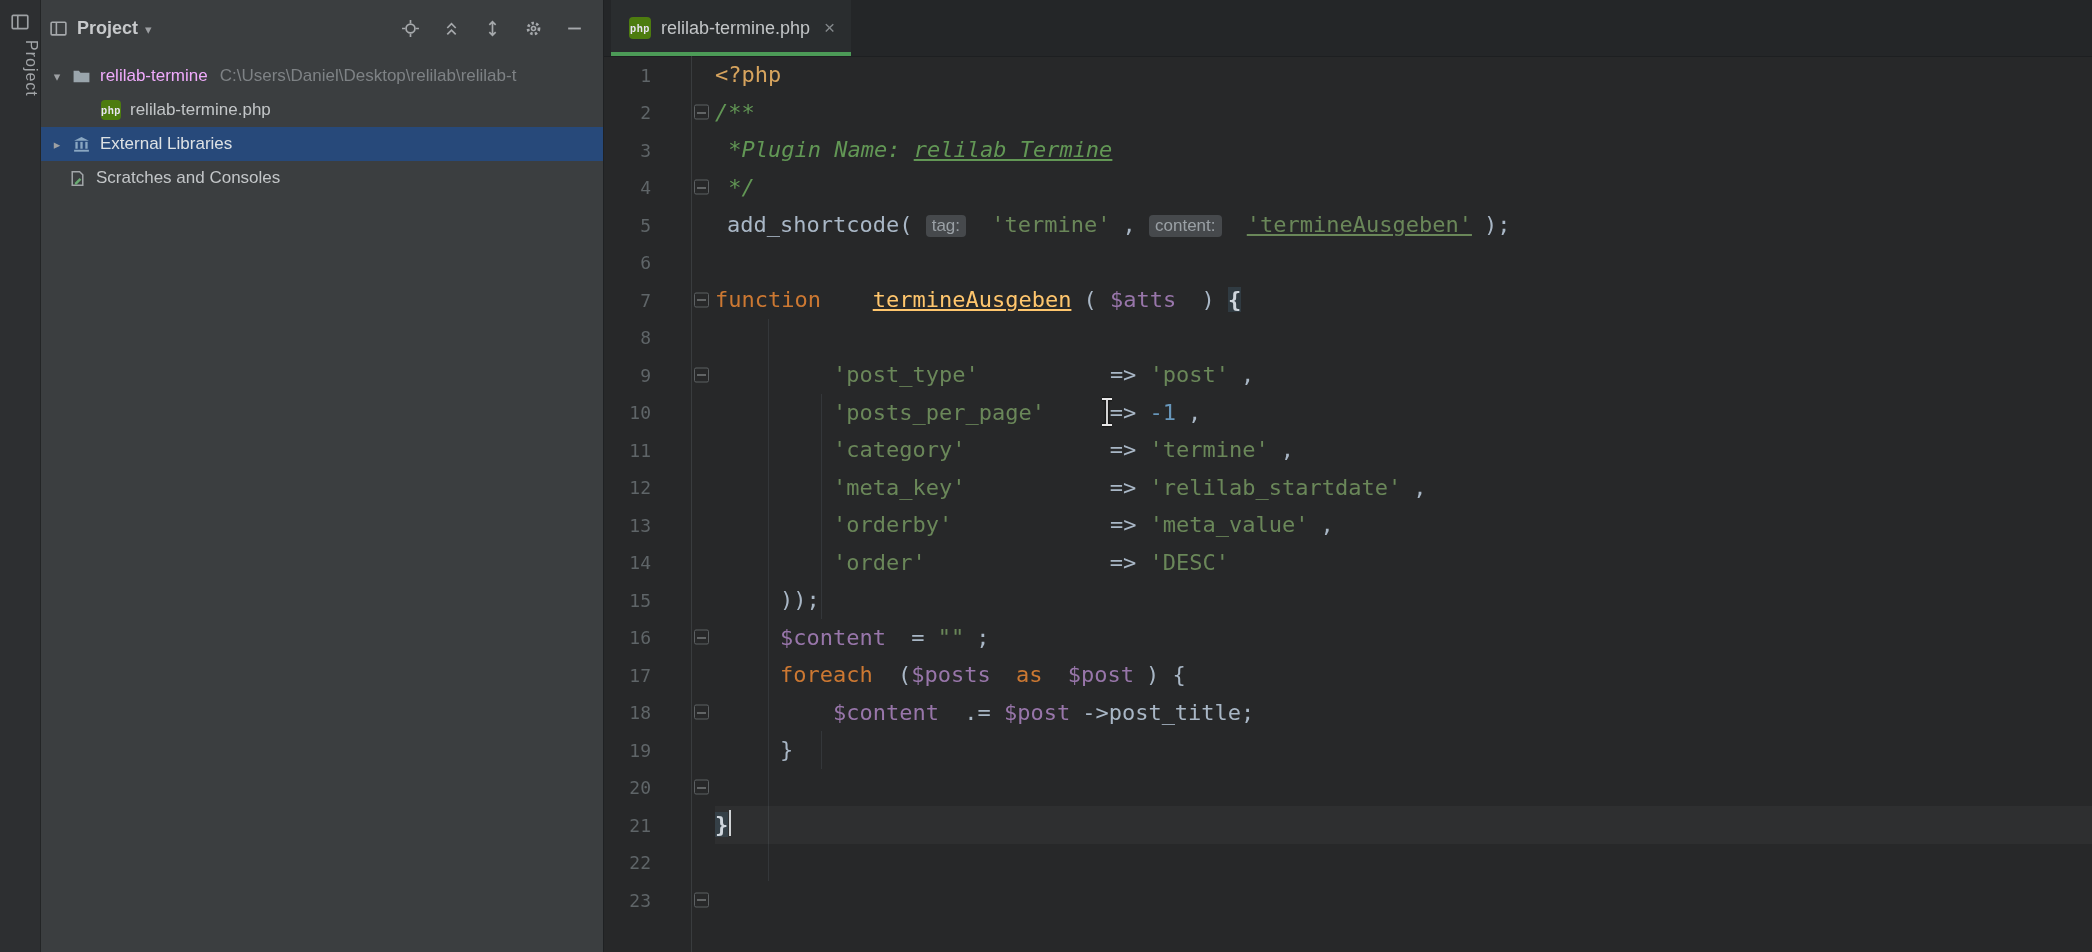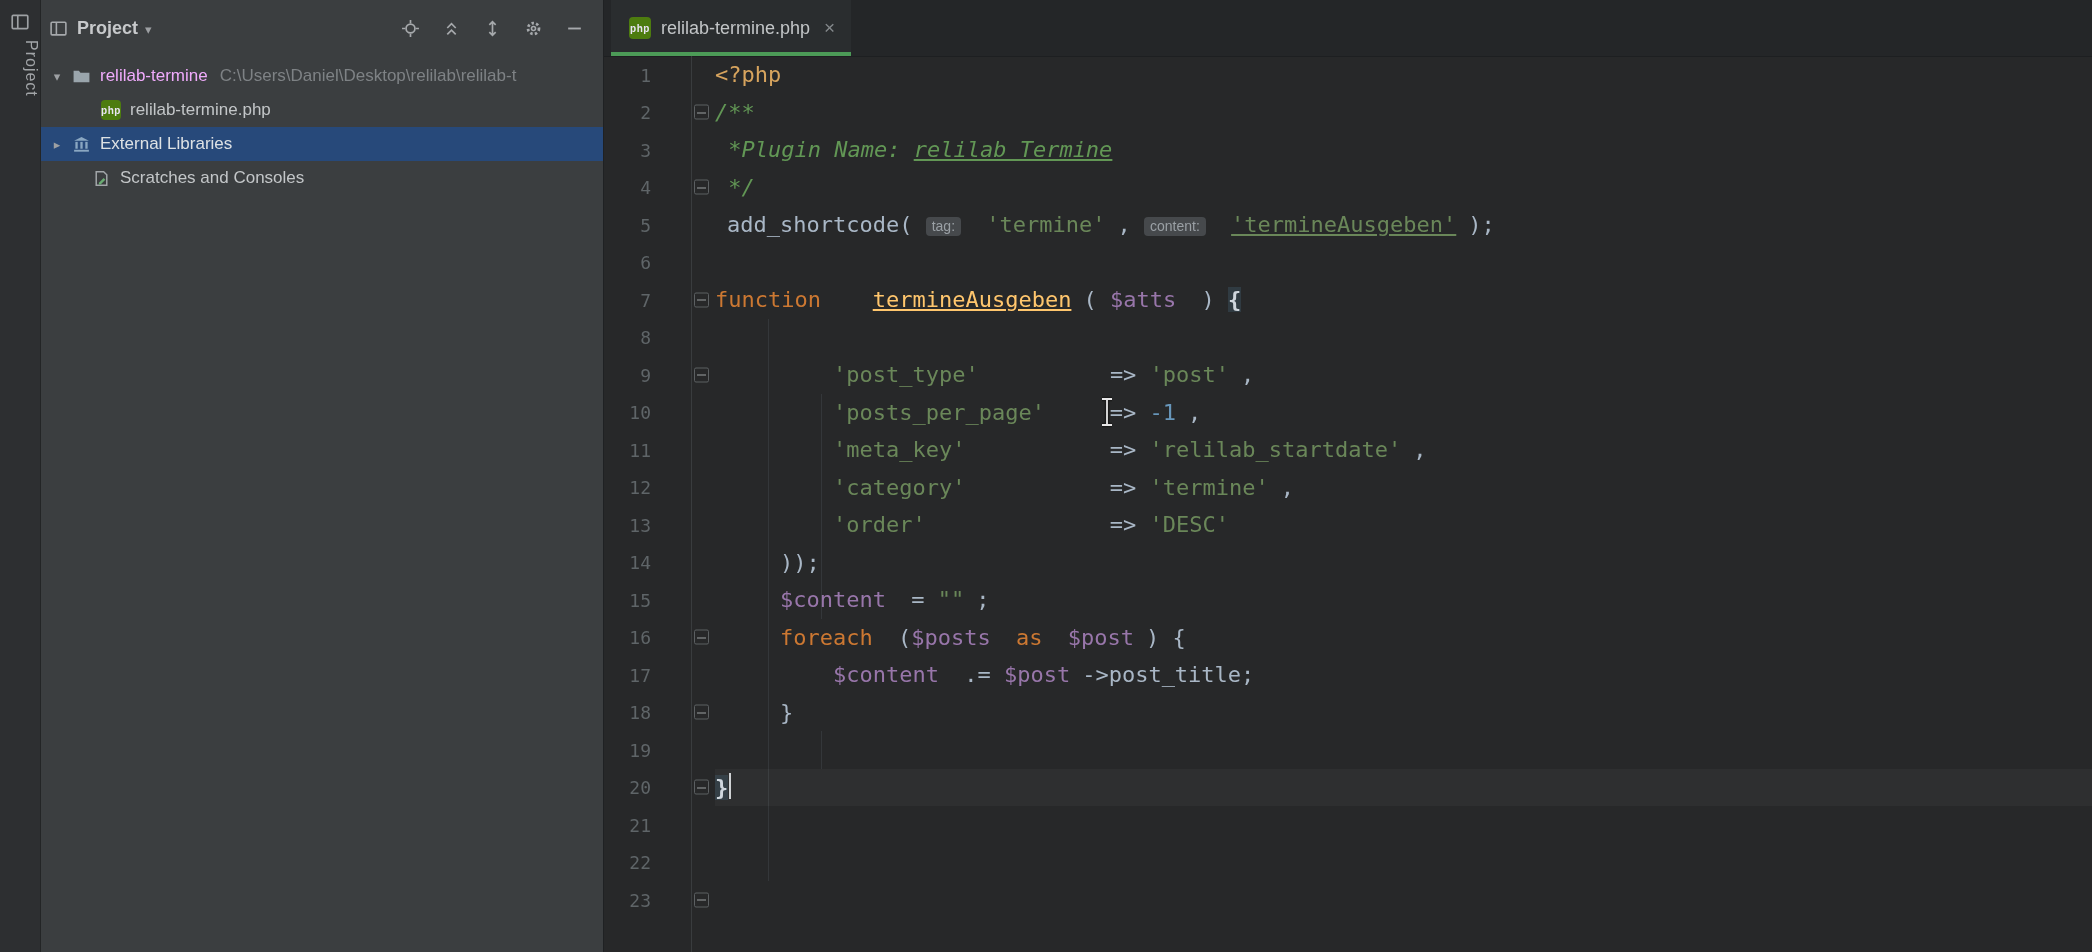--- a/index.html
+++ b/index.html
@@ -59,21 +59,21 @@
   .tok-s  {color:var(--c-string,#6a8759);}
   .tok-su {color:var(--c-string,#6a8759);text-decoration:underline;}
   .tok-n  {color:var(--c-number,#6897bb);}
   .tok-v  {color:var(--c-variable,#9876aa);}
   .tok-fn {color:var(--c-func-decl,#ffc66d);text-decoration:underline;}
   .tok-cm {color:var(--c-comment,#629755);font-style:italic;}
   .tok-cmu{color:var(--c-comment,#629755);font-style:italic;text-decoration:underline;}
   .tok-tag{color:var(--c-php-tag,#d7a45e);}
   .tok-br {color:var(--c-brace,#d0d7de);font-weight:bold;background:rgba(70,105,125,0.30);}
   .tok-hint{background:var(--c-hint-bg,#46494c);color:var(--c-hint-text,#9aa0a5);border-radius:4px;padding:1px 6px 2px;
-            font-family:"Liberation Sans",sans-serif;font-size:14px;vertical-align:1px;}
+            font-family:"Liberation Sans",sans-serif;font-size:17px;vertical-align:1px;}
 
   .caret{display:inline-block;width:2px;height:26px;background:#cfd2d4;vertical-align:-4px;margin-left:1px;}
   .ibeam{position:absolute;z-index:5;}
 </style>
 </head>
 <body style="--selection: #27497a; --tab-underline: #4c9b57; --c-default: #a9b7c6; --c-keyword: #cc7832; --c-string: #6a8759; --c-number: #6897bb; --c-variable: #9876aa; --c-func-decl: #ffc66d; --c-comment: #629755; --c-php-tag: #d7a45e; --c-brace: #d0d7de; --c-hint-text: #9aa0a5; --c-hint-bg: #46494c;">
 
 <div class="app">
 
   <div class="strip">
@@ -153,21 +153,21 @@
             <svg viewBox="0 0 18 18" width="19" height="19" fill="#8aa7c2">
               <path d="M2 5.5L9 1.8l7 3.7z"></path>
               <rect x="3.2" y="6.5" width="2.2" height="6.5"></rect>
               <rect x="7.9" y="6.5" width="2.2" height="6.5"></rect>
               <rect x="12.6" y="6.5" width="2.2" height="6.5"></rect>
               <rect x="2" y="14" width="14" height="1.8"></rect>
             </svg>
           </span>
           <span class="tlabel">External Libraries</span>
         </div>
-        <div class="trow" style="padding-left: 0; margin-left: 24px;">
+        <div class="trow" style="padding-left: 0;">
           <span class="chev"></span>
           <span class="ticon">
             <svg viewBox="0 0 18 18" width="19" height="19">
               <path d="M4 2.5h7l3 3v10H4z" fill="#3b3e40" stroke="#a2a6a9" stroke-width="1.4"></path>
               <path d="M6.5 13l4.5-4.5 1.7 1.7-4.5 4.5H6.5z" fill="#6aab73"></path>
             </svg>
           </span>
           <span class="tlabel">Scratches and Consoles</span>
         </div>
       </div>
@@ -268,22 +268,23 @@
       <div class="cline"><span class="tok-tag">&lt;?php</span></div>
           <div class="cline"><span class="tok-cm">/**</span></div>
           <div class="cline"><span class="tok-cm"> *Plugin Name: </span><span class="tok-cmu">relilab Termine</span></div>
           <div class="cline"><span class="tok-cm"> */</span></div>
           <div class="cline"><span class="tok-d">add_shortcode( </span><span class="tok-hint">tag:</span><span class="tok-d"> </span><span class="tok-s">'termine'</span><span class="tok-d">, </span><span class="tok-hint">content:</span><span class="tok-d"> </span><span class="tok-su">'termineAusgeben'</span><span class="tok-d">);</span></div>
           <div class="cline"></div>
           <div class="cline"><span class="tok-k">function</span><span class="tok-d">   </span><span class="tok-fn">termineAusgeben</span><span class="tok-d">( </span><span class="tok-v">$atts</span><span class="tok-d"> ) </span><span class="tok-br">{</span></div>
           <div class="cline"></div>
           <div class="cline"><span class="tok-d">        </span><span class="tok-s">'post_type'</span><span class="tok-d">         =&gt; </span><span class="tok-s">'post'</span><span class="tok-d">,</span></div>
           <div class="cline"><span class="tok-d">        </span><span class="tok-s">'posts_per_page'</span><span class="tok-d">    =&gt; </span><span class="tok-n">-1</span><span class="tok-d">,</span></div>
+          <div class="cline"><span class="tok-d">        </span><span class="tok-s">'category'</span><span class="tok-d">          =&gt; </span><span class="tok-s">'termine'</span><span class="tok-d">,</span></div>
           <div class="cline"><span class="tok-d">        </span><span class="tok-s">'meta_key'</span><span class="tok-d">          =&gt; </span><span class="tok-s">'relilab_startdate'</span><span class="tok-d">,</span></div>
-          <div class="cline"><span class="tok-d">        </span><span class="tok-s">'category'</span><span class="tok-d">          =&gt; </span><span class="tok-s">'termine'</span><span class="tok-d">,</span></div>
+          <div class="cline"><span class="tok-d">        </span><span class="tok-s">'orderby'</span><span class="tok-d">           =&gt; </span><span class="tok-s">'meta_value'</span><span class="tok-d">,</span></div>
           <div class="cline"><span class="tok-d">        </span><span class="tok-s">'order'</span><span class="tok-d">             =&gt; </span><span class="tok-s">'DESC'</span></div>
           <div class="cline"><span class="tok-d">    ));</span></div>
           <div class="cline"><span class="tok-d">    </span><span class="tok-v">$content</span><span class="tok-d"> = </span><span class="tok-s">""</span><span class="tok-d">;</span></div>
           <div class="cline"><span class="tok-d">    </span><span class="tok-k">foreach</span><span class="tok-d"> (</span><span class="tok-v">$posts</span><span class="tok-d"> </span><span class="tok-k">as</span><span class="tok-d"> </span><span class="tok-v">$post</span><span class="tok-d">) {</span></div>
           <div class="cline"><span class="tok-d">        </span><span class="tok-v">$content</span><span class="tok-d"> .= </span><span class="tok-v">$post</span><span class="tok-d">-&gt;post_title;</span></div>
           <div class="cline"><span class="tok-d">    }</span></div>
           <div class="cline"></div>
           <div class="cline cur"><span class="tok-br">}</span><span class="caret"></span></div>
         </div>
       <div class="ibeam" style="left:494px;top:340px;">

